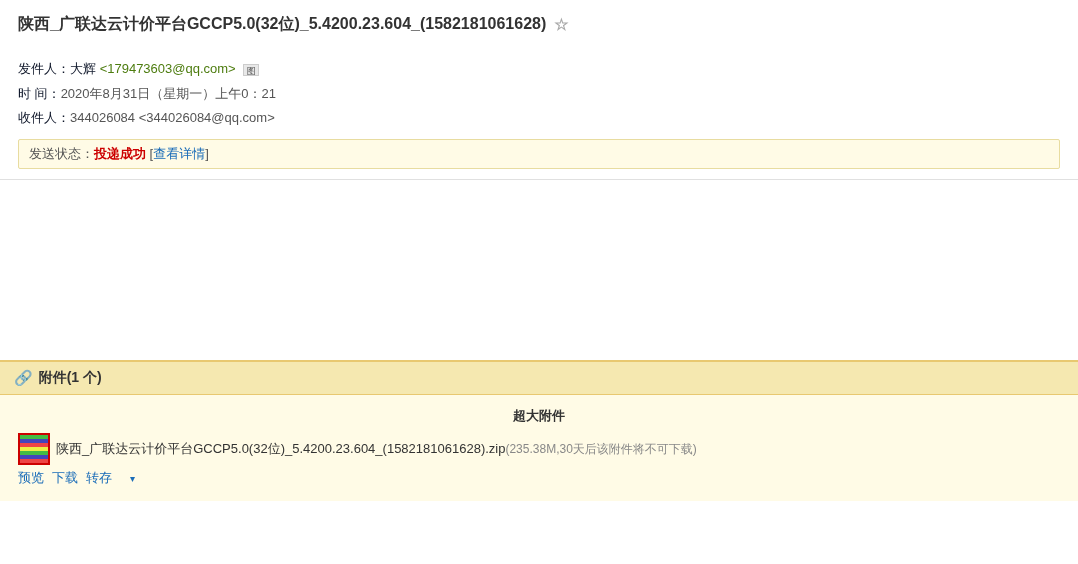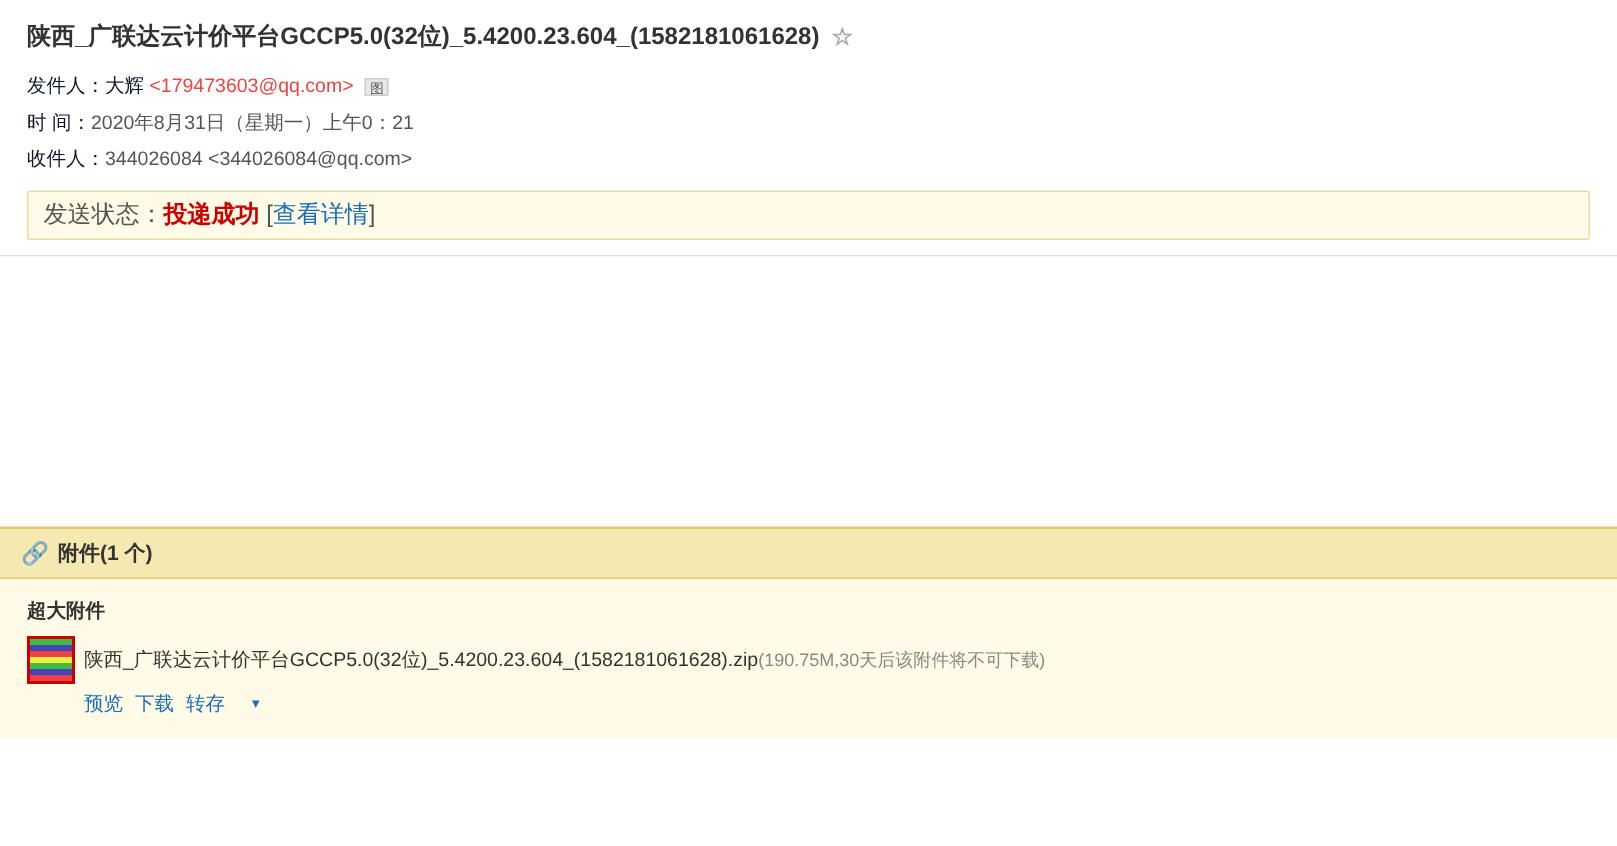--- a/index.html
+++ b/index.html
@@ -20,21 +20,21 @@
     }
     .email-header {
       background: #fff;
       padding: 14px 18px 10px 18px;
       border-bottom: 1px solid #e0e0e0;
     }
     .email-subject {
       font-size: 16px;
       font-weight: bold;
       color: #333;
-      margin-bottom: 10px;
+      margin-bottom: 22px;
       display: flex;
       align-items: center;
       gap: 8px;
     }
     .star-icon {
       color: #aaa;
       font-size: 16px;
       cursor: pointer;
     }
     .email-meta {
@@ -43,21 +43,21 @@
       line-height: 1.9;
     }
     .email-meta .label {
       color: #0f172a;
     }
     .sender-name {
       color: #0f172a;
       font-weight: normal;
     }
     .email-addr {
-      color: #ef4444;
+      color: #4d7c0f;
     }
     .addr-icon {
       display: inline-block;
       width: 16px;
       height: 12px;
       background: #e8e8e8;
       border: 1px solid #ccc;
       font-size: 9px;
       text-align: center;
       line-height: 12px;
@@ -77,21 +77,21 @@
       margin-right: 3px;
       background: linear-gradient(to bottom, #e44, #e44 25%, #44e 25%, #44e 50%, #4e4 50%, #4e4 75%, #ee4 75%);
       border: 1px solid #999;
       border-radius: 1px;
     }
     .send-status {
       background: #fffbe6;
       border: 1px solid #e8dca0;
       margin: 8px 0 0 0;
       padding: 5px 10px;
-      font-size: 16px;
+      font-size: 13px;
       color: #555;
       border-radius: 2px;
     }
     .send-status .success {
       color: #c00;
       font-weight: bold;
     }
     .send-status .detail-link {
       color: #1a6cb8;
       text-decoration: none;
@@ -122,20 +122,21 @@
       font-size: 15px;
     }
     .attachment-list {
       padding: 12px 18px 14px 18px;
     }
     .super-attachment-label {
       font-size: 13px;
       font-weight: bold;
       color: #333;
       margin-bottom: 8px;
+      text-align: center;
     }
     .attachment-item {
       display: flex;
       flex-direction: column;
       gap: 4px;
     }
     .attachment-name-row {
       display: flex;
       align-items: center;
       gap: 0;
@@ -167,21 +168,20 @@
         #4b4 24px, #4b4 28px
       );
     }
     .attachment-fileinfo {
       color: #888;
       font-size: 12px;
     }
     .attachment-actions {
       display: flex;
       gap: 8px;
-      margin-left: 38px;
       font-size: 13px;
     }
     .action-link {
       color: #1a6cb8;
       text-decoration: none;
       cursor: pointer;
     }
     .save-with-arrow {
       display: flex;
       align-items: center;
@@ -225,21 +225,21 @@
       <span>附件(1 个)</span>
     </div>
     <div class="attachment-list">
       <div class="super-attachment-label">超大附件</div>
       <div class="attachment-item">
         <div class="attachment-name-row">
           <div class="attachment-zip-icon">
             <div class="zip-stripes"></div>
           </div>
           <span>
-            <span>陕西_广联达云计价平台GCCP5.0(32位)_5.4200.23.604_(1582181061628).zip</span><span class="attachment-fileinfo">(190.75M,30天后该附件将不可下载)</span>
+            <span>陕西_广联达云计价平台GCCP5.0(32位)_5.4200.23.604_(1582181061628).zip</span><span class="attachment-fileinfo">(235.38M,30天后该附件将不可下载)</span>
           </span>
         </div>
         <div class="attachment-actions">
           <a class="action-link">预览</a>
           <a class="action-link">下载</a>
           <div class="save-with-arrow">
             <a class="action-link">转存</a>
               <span class="dropdown-arrow">▾</span>
           </div>
         </div>

